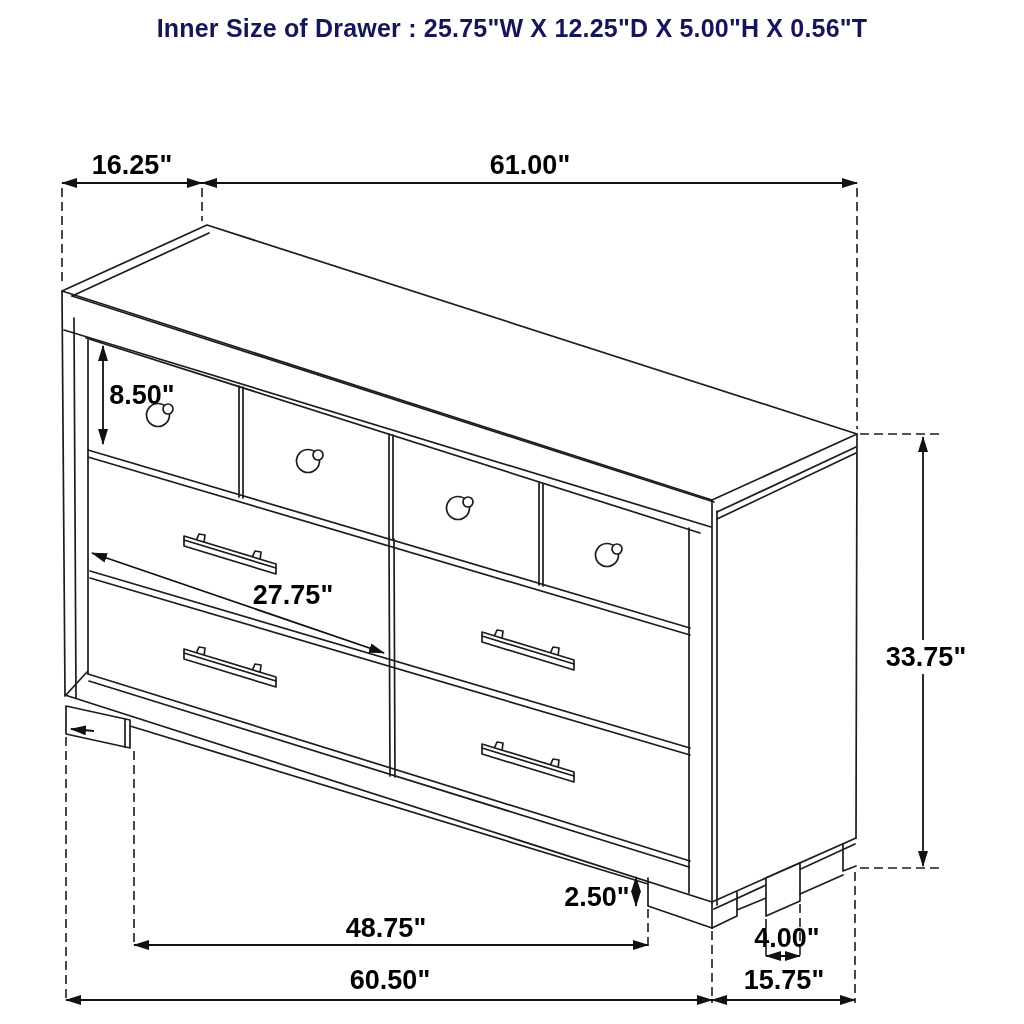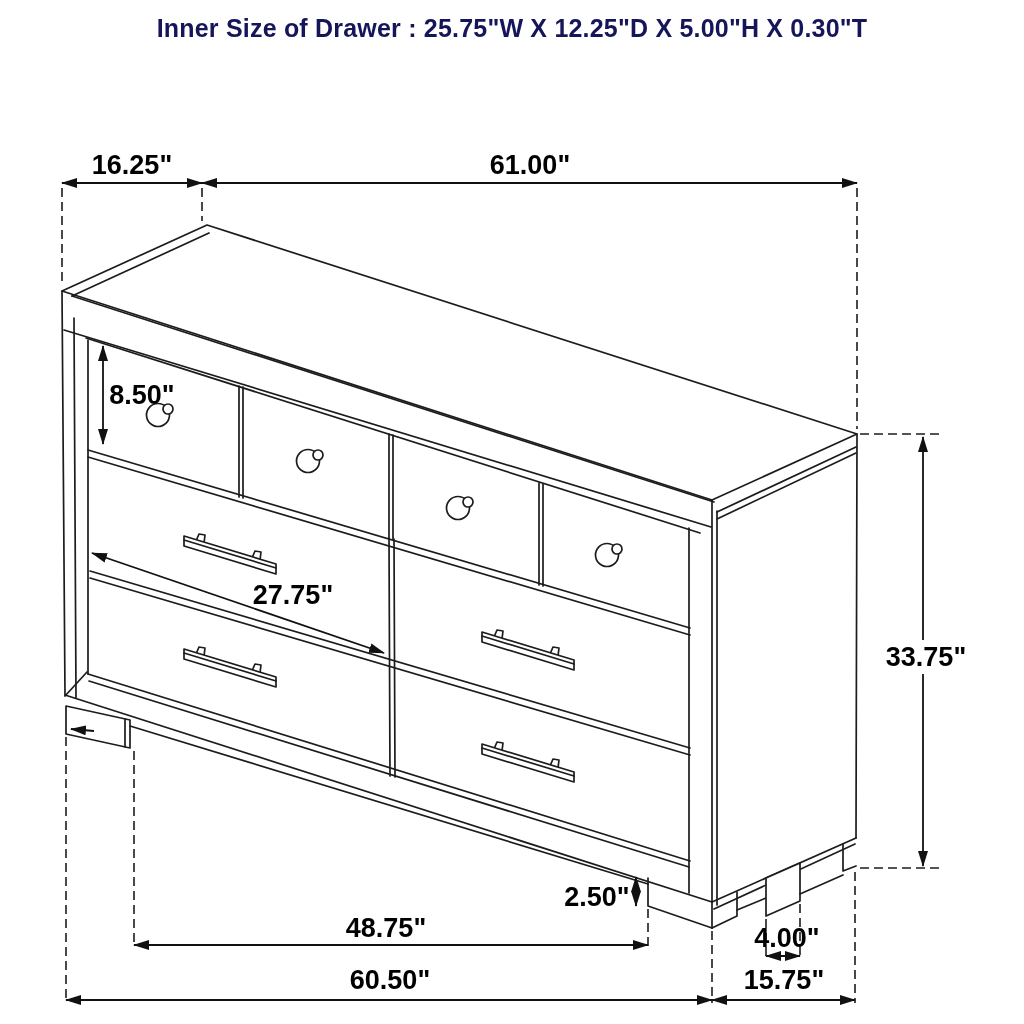--- a/index.html
+++ b/index.html
@@ -13,21 +13,21 @@
   .dash{stroke:#1c1c1c;stroke-width:1.6;fill:none;stroke-dasharray:9 5;}
   .dim{stroke:#111111;stroke-width:1.8;fill:none;}
   .lbl{font-family:"Liberation Sans",sans-serif;font-size:27px;font-weight:bold;
        fill:#000000;text-anchor:middle;}
 </style>
 </head>
 <body>
 
 <div id="page">
 
-  <div id="title">Inner Size of Drawer : 25.75"W X 12.25"D X 5.00"H X 0.30"T</div>
+  <div id="title">Inner Size of Drawer : 25.75"W X 12.25"D X 5.00"H X 0.56"T</div>
 
   <svg width="1024" height="1024" viewBox="0 0 1024 1024">
     <defs>
       <marker id="ah" markerUnits="userSpaceOnUse" markerWidth="16" markerHeight="10" refX="15" refY="5" orient="auto-start-reverse">
         <path d="M0,0 L16,5 L0,10 Z" fill="#111111"></path>
       </marker>
     </defs>
 
     <g>
       <path class="ln" d="M62,291 L207,225 L857,434 L712,500 Z"></path>

